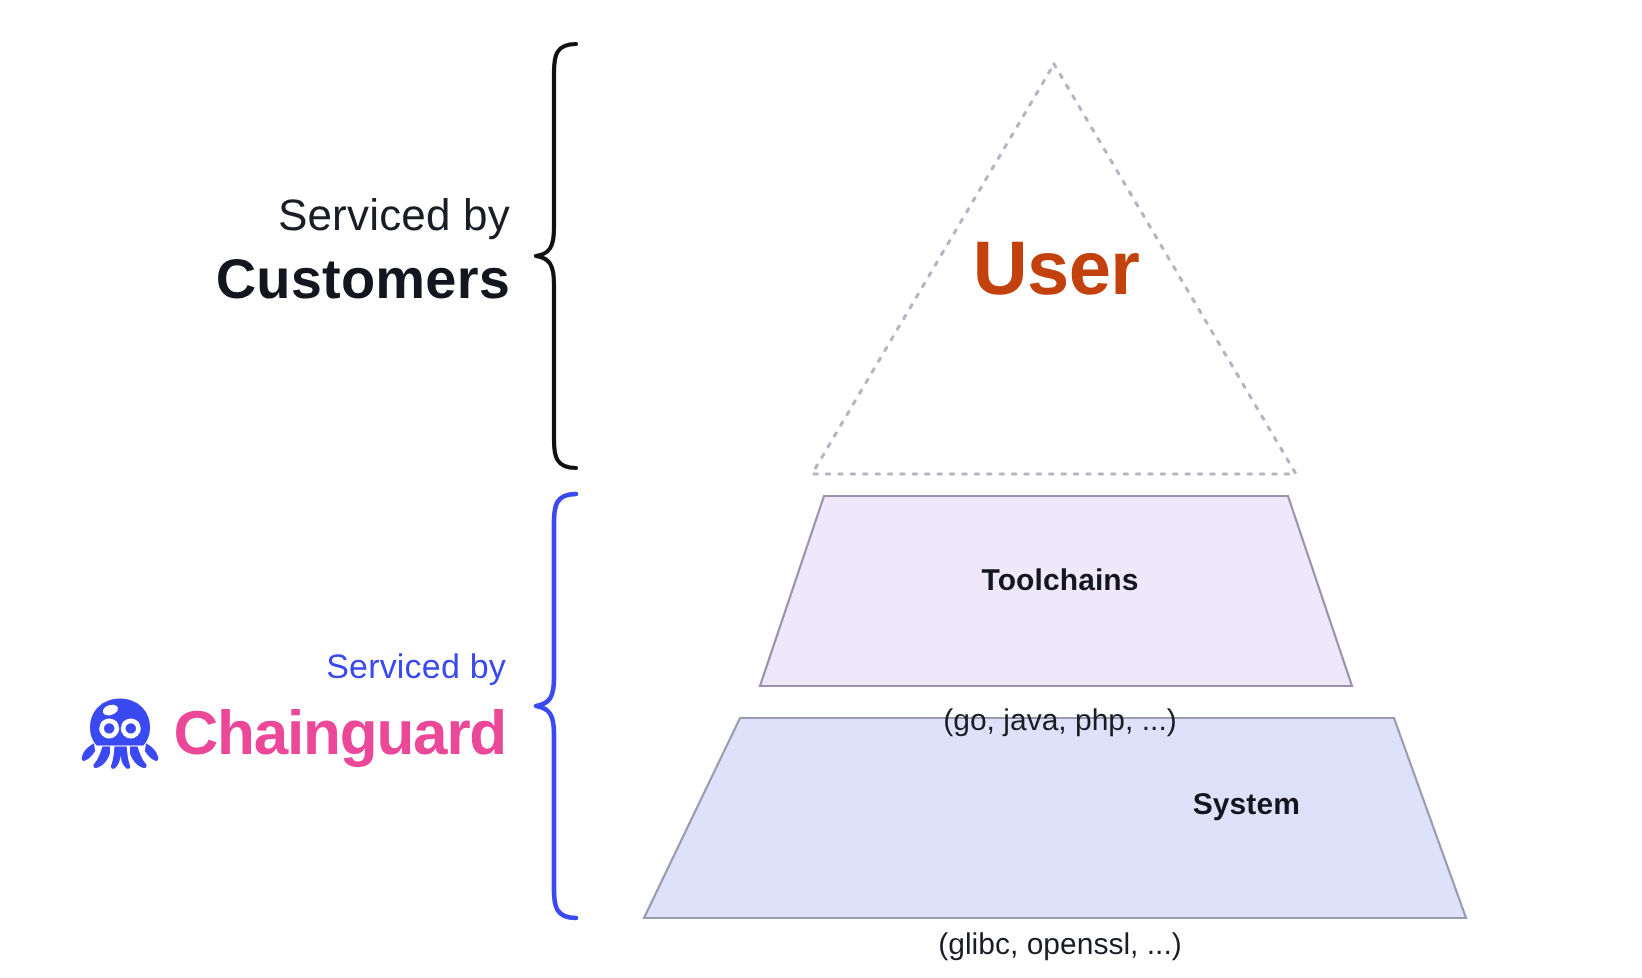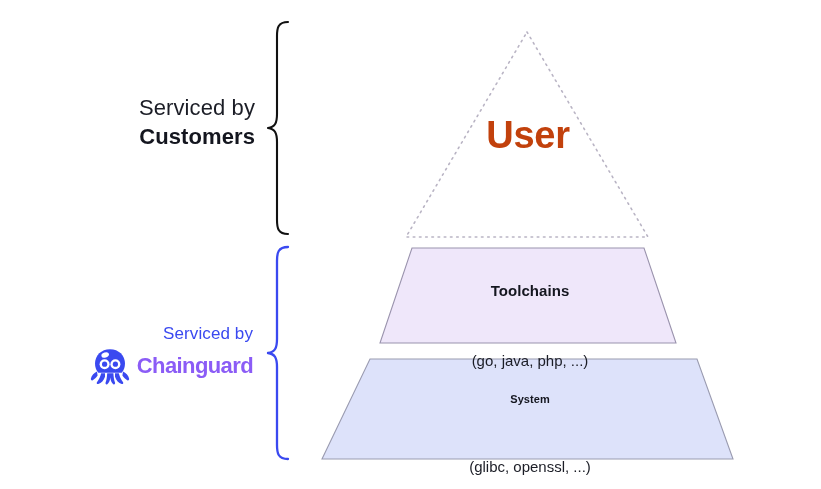--- a/index.html
+++ b/index.html
@@ -41,21 +41,21 @@
   }
   .label-customers .line-top {
     display: block;
     font-size: 22px;
     font-weight: 400;
     color: #1b1d26;
     letter-spacing: 0.1px;
   }
   .label-customers .line-bottom {
     display: block;
-    font-size: 22px;
+    font-size: 28px;
     font-weight: 700;
     color: #14161f;
     letter-spacing: 0.1px;
   }
 
   
   .label-chainguard {
     position: absolute;
     left: 0px;
     top: 324px;
@@ -78,23 +78,23 @@
     margin-top: 3px;
     padding-right: 2px;
   }
   .brand-mark {
     width: 40px;
     height: 38px;
     flex: 0 0 auto;
     display: block;
   }
   .brand-word {
-    font-size: 22px;
+    font-size: 31px;
     font-weight: 700;
-    color: #8b5cf6;
+    color: #ec4899;
     letter-spacing: -0.6px;
     line-height: 1;
     white-space: nowrap;
   }
 
   
   .tier-text {
     position: absolute;
     text-align: center;
     color: #14161f;
@@ -137,23 +137,24 @@
     line-height: 1.45;
     color: #1b1d26;
   }
 
   #system-text {
     left: 410px;
     top: 392px;
     width: 240px;
   }
   #system-text .title {
-    font-size: 11px;
+    font-size: 15px;
     line-height: 1.45;
     letter-spacing: 0.05px;
+    text-align: right;
   }
   #system-text .subtitle {
     font-size: 15px;
     line-height: 1.45;
     color: #1b1d26;
   }
 </style>
 </head>
 <body>
 

